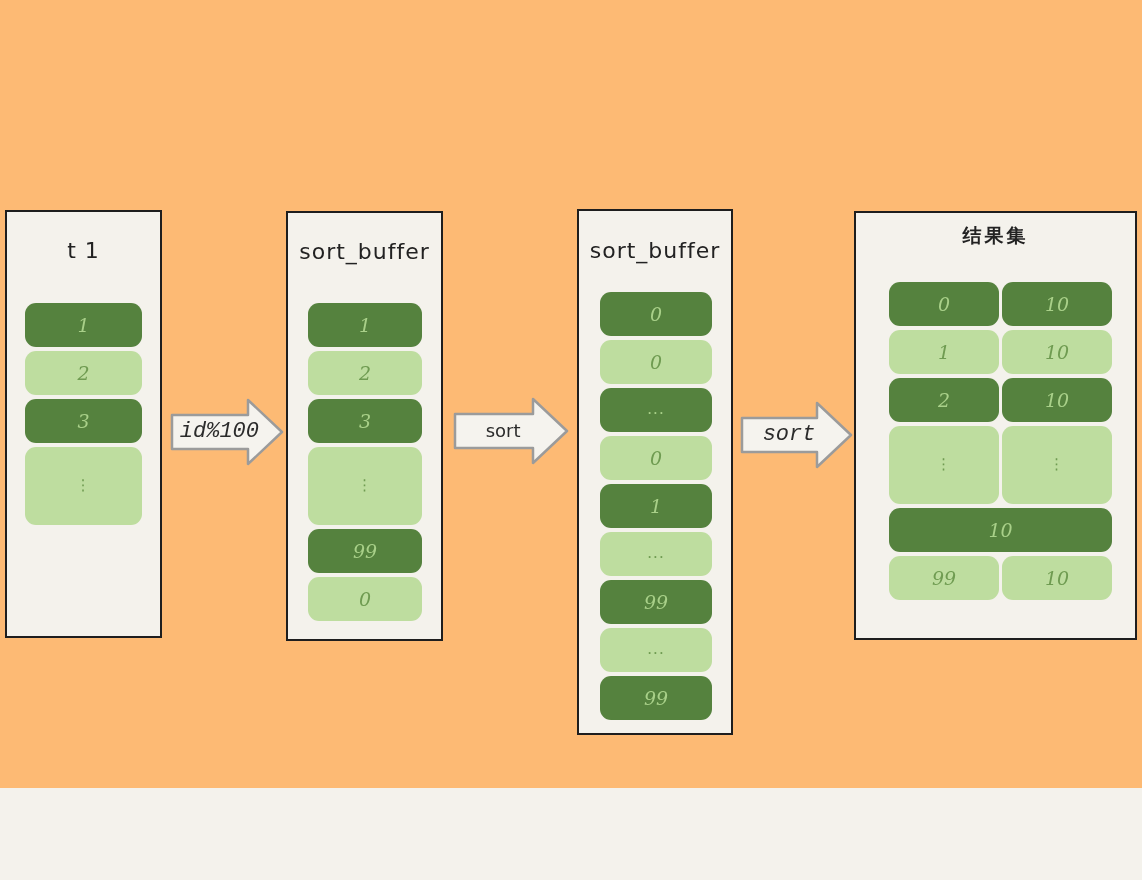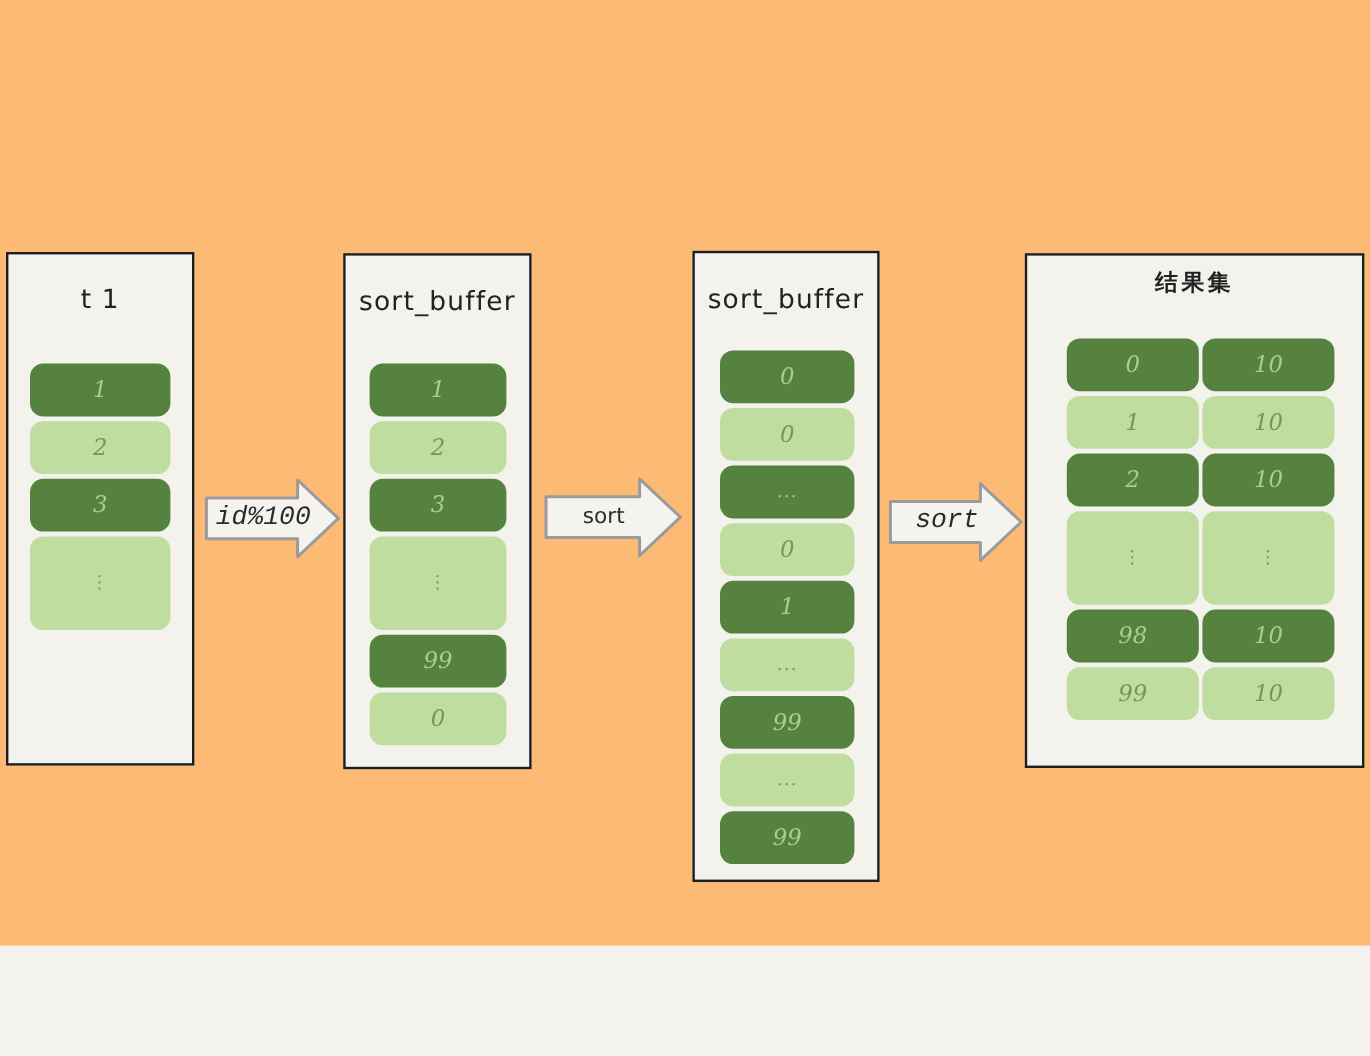--- a/index.html
+++ b/index.html
@@ -108,21 +108,20 @@
       </div>
       <div class="row2">
         <div class="cell dark">2</div>
         <div class="cell dark">10</div>
       </div>
       <div class="row2">
         <div class="cell tall dots light">⋮</div>
         <div class="cell tall dots light">⋮</div>
       </div>
       <div class="row2">
-        <div class="cell dark">98</div>
         <div class="cell dark">10</div>
       </div>
       <div class="row2">
         <div class="cell light">99</div>
         <div class="cell light">10</div>
       </div>
     </div>
   </section>
 
 </div>

